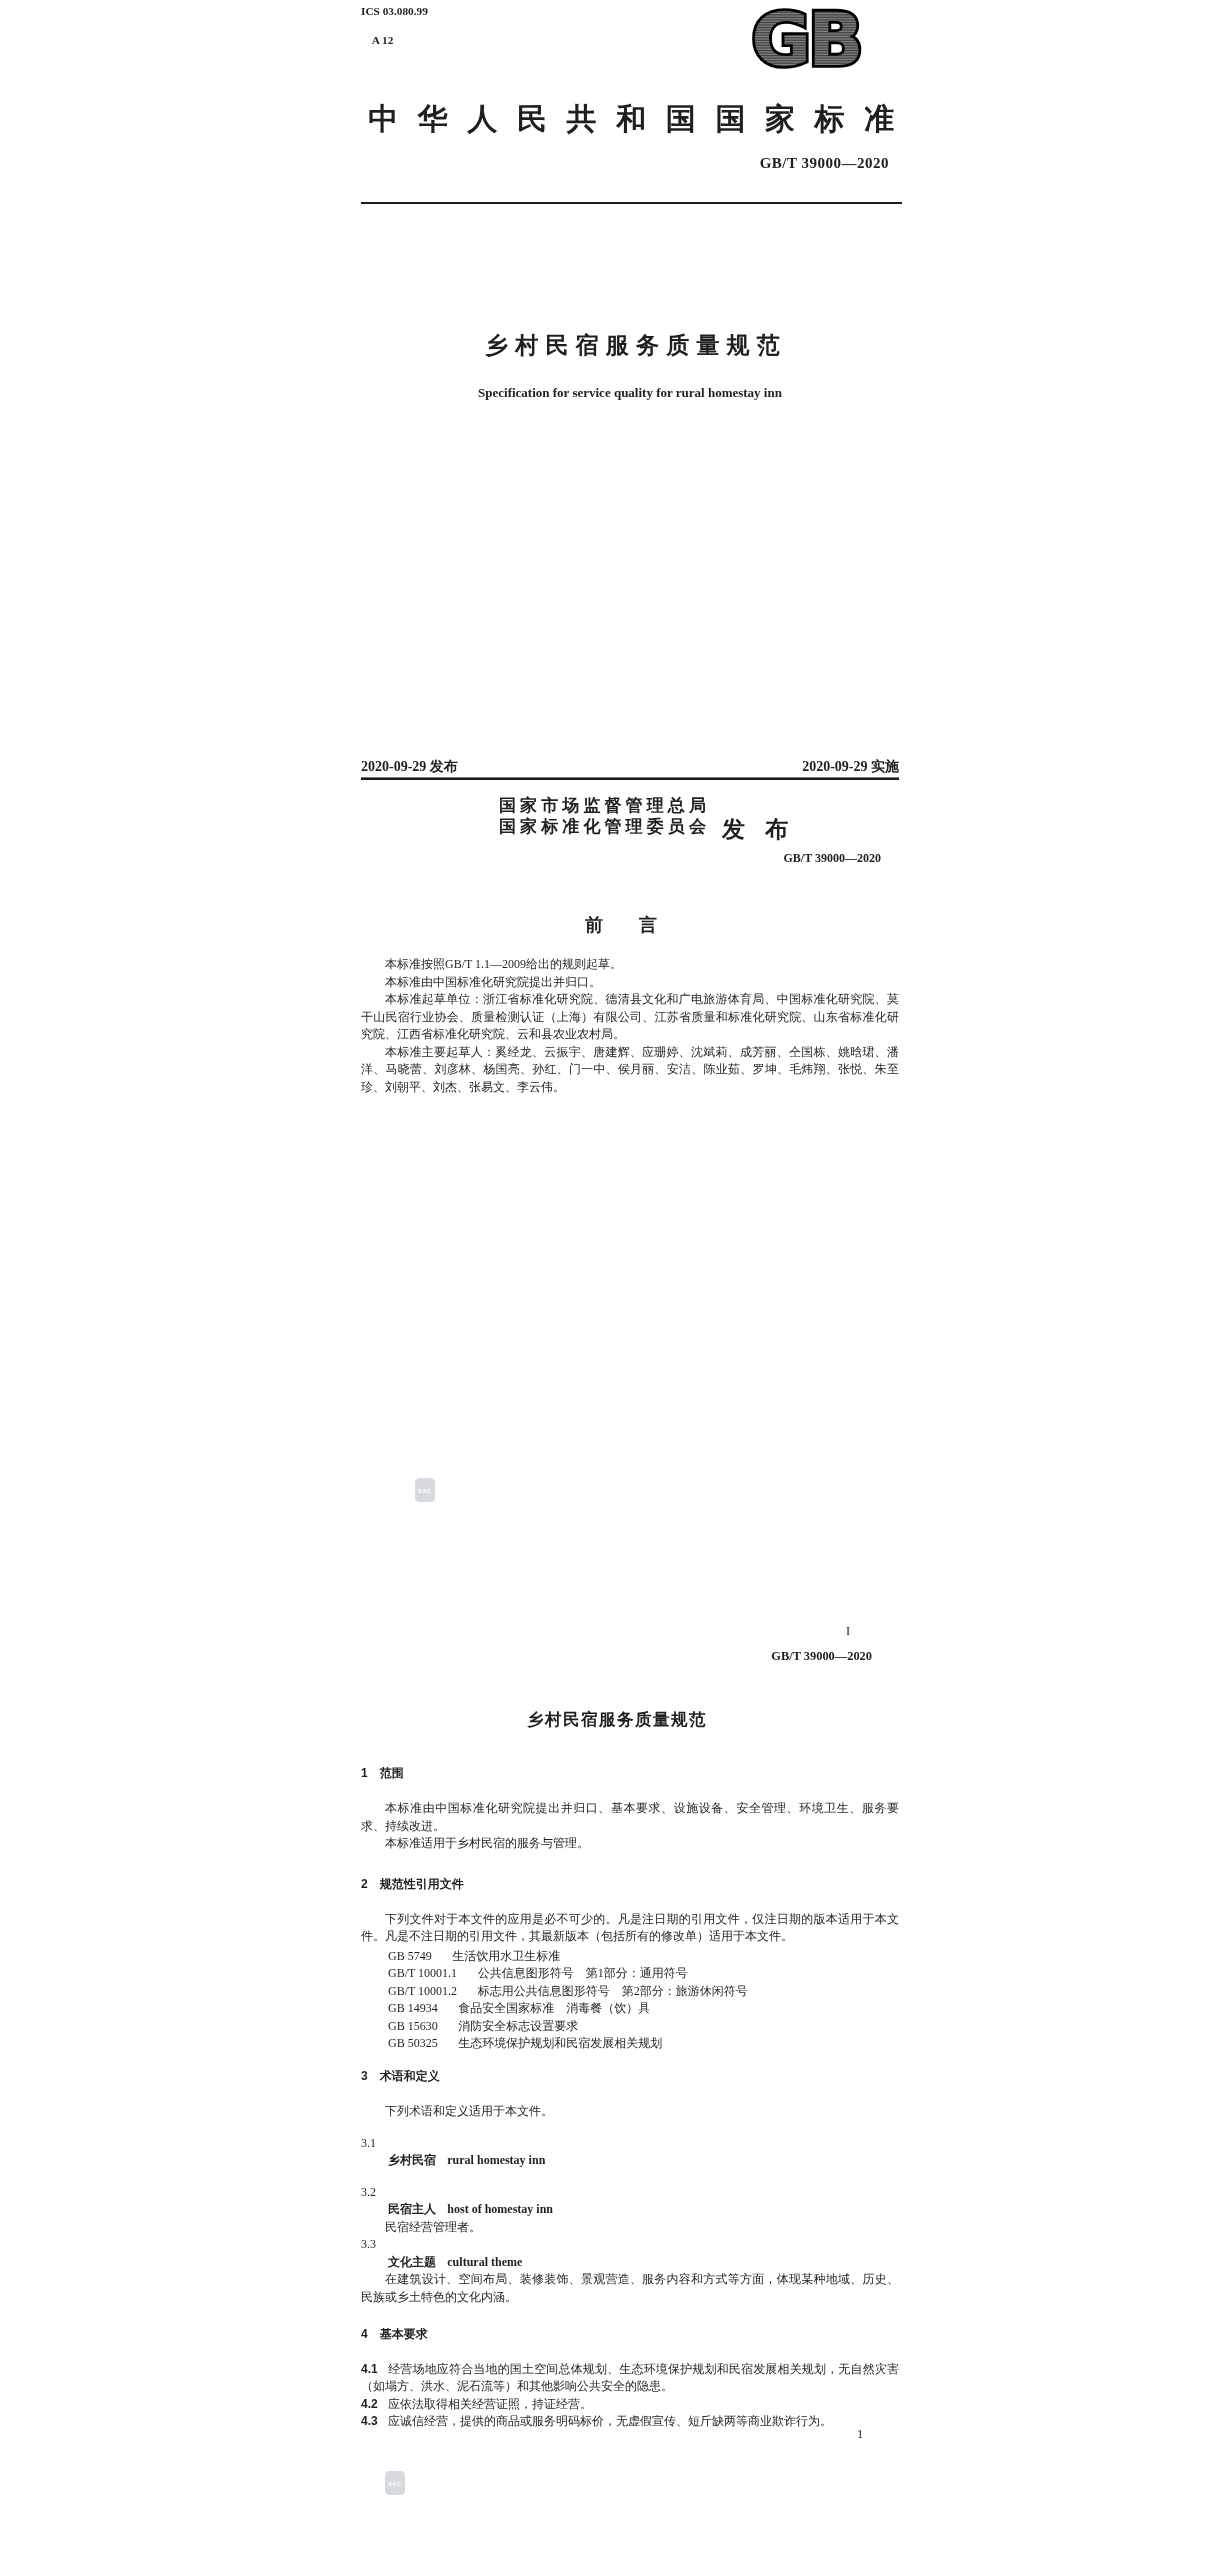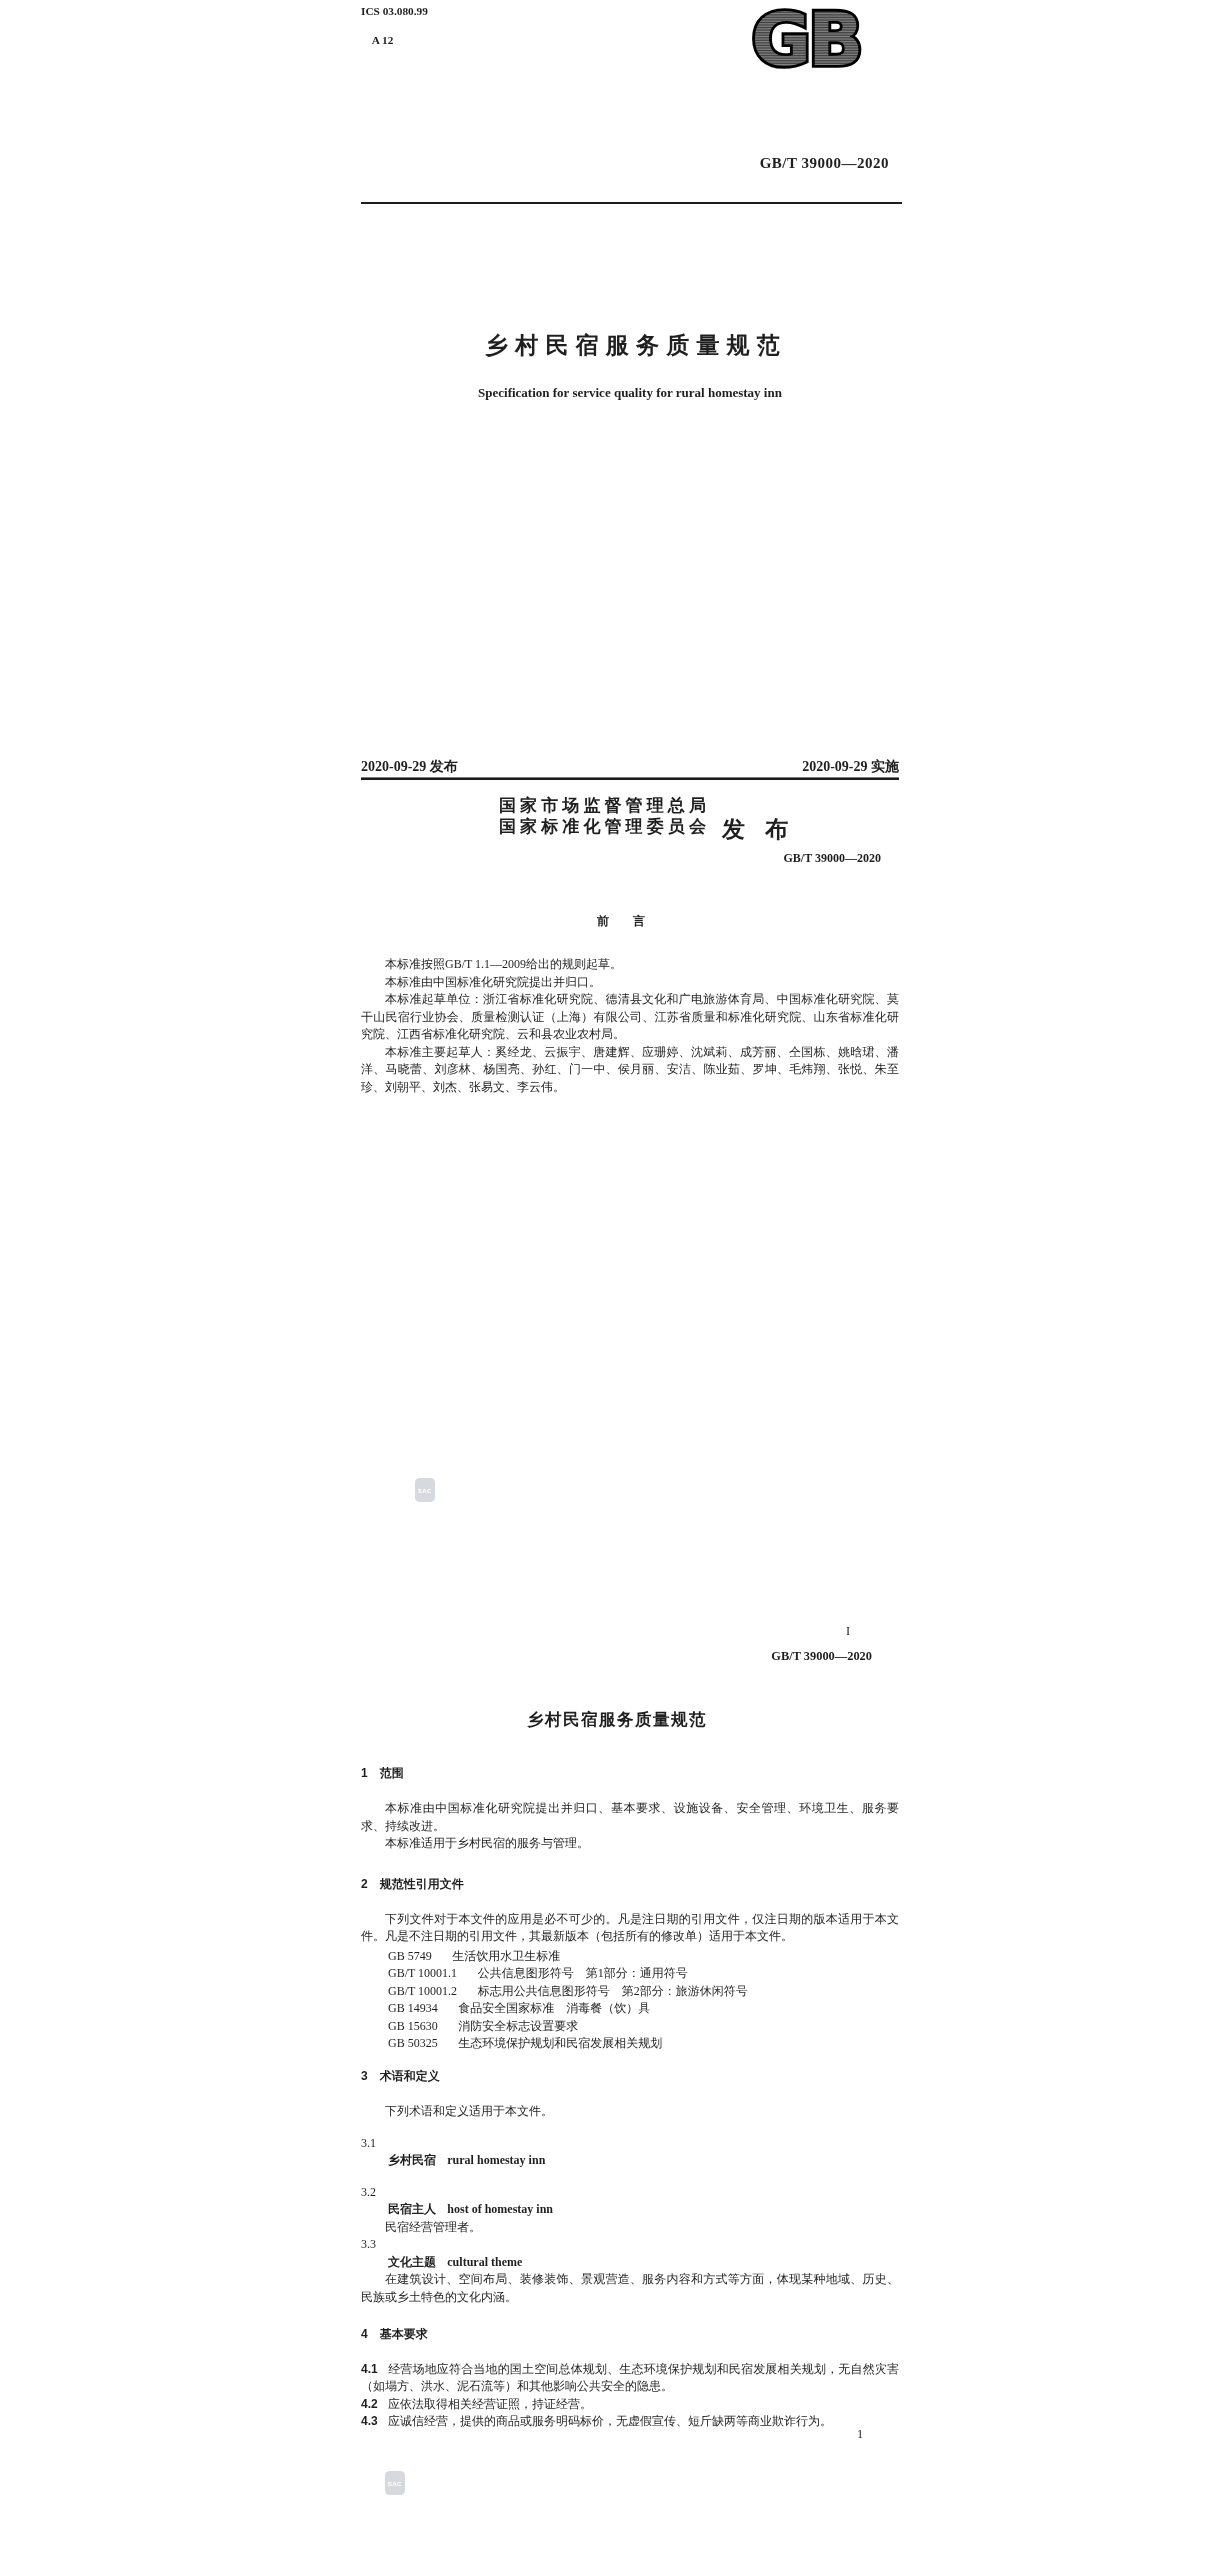--- a/index.html
+++ b/index.html
@@ -32,21 +32,21 @@
   .impl-date  { right:328px; top:758px; font-size:14px; font-weight:bold; }
   .rule2 { left:361px; top:777px; width:538px; height:2.1px; background:#1c1c1c; border-top:0.5px solid #777; }
   .issuer { left:499px; top:795px; font-size:17px; font-weight:bold; letter-spacing:4.1px; line-height:21px; white-space:nowrap; }
   .release-label { left:722px; top:814px; font-size:23px; font-weight:bold; letter-spacing:7.2px; white-space:nowrap; }
   .fw-stdnum { right:346px; top:851px; font-size:12px; font-weight:bold; }
 
   
   .fw-heading {
     left:621px; top:913px; transform:translateX(-50%);
     font-family:"Liberation Sans","DejaVu Sans",sans-serif;
-    font-size:12px; font-weight:bold; white-space:nowrap;
+    font-size:18px; font-weight:bold; white-space:nowrap;
   }
   .fw-body { left:361px; top:956px; width:538px; font-size:12px; line-height:17.5px; text-align:justify; }
   .fw-body p { margin:0; text-indent:2em; }
   .wm {
     width:19.6px; height:24px; background:#d6d9de; border-radius:4.6px;
     color:#ffffff; font-family:"Liberation Sans","DejaVu Sans",sans-serif;
     font-size:6.2px; font-weight:bold; letter-spacing:0.3px;
     display:flex; align-items:center; justify-content:center;
   }
   .wm1 { left:415px; top:1478px; }
@@ -94,20 +94,21 @@
   <svg class="abs gb-logo" viewBox="0 0 252 140" xmlns="http://www.w3.org/2000/svg">
     <defs>
       <pattern id="hatch" width="5" height="3.2" patternUnits="userSpaceOnUse">
         <rect width="5" height="3.2" fill="#141414"></rect>
         <rect y="1.3" width="5" height="1.1" fill="#f4f4f4"></rect>
       </pattern>
     </defs>
     <text x="126" y="118" text-anchor="middle" font-family="'DejaVu Sans','Liberation Sans',sans-serif" font-weight="bold" font-size="142" letter-spacing="-6" fill="url(#hatch)" stroke="#000" stroke-width="11" paint-order="stroke">GB</text>
   </svg>
 
+  <div class="abs std-name">中华人民共和国国家标准</div>
   <div class="abs std-num-cover">GB/T 39000—2020</div>
   <div class="abs rule1"></div>
 
   <div class="abs cover-title">乡村民宿服务质量规范</div>
   <div class="abs cover-subtitle">Specification for service quality for rural homestay inn</div>
 
   <div class="abs issue-date">2020-09-29 发布</div>
   <div class="abs impl-date">2020-09-29 实施</div>
   <div class="abs rule2"></div>
 

